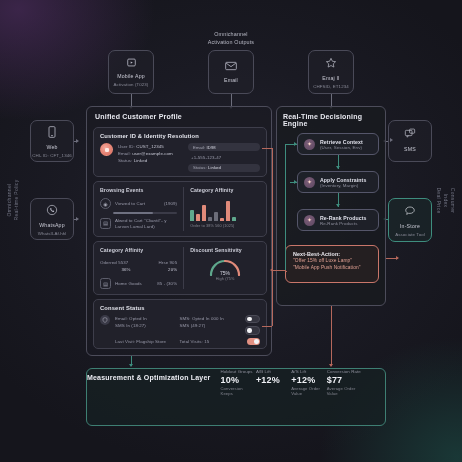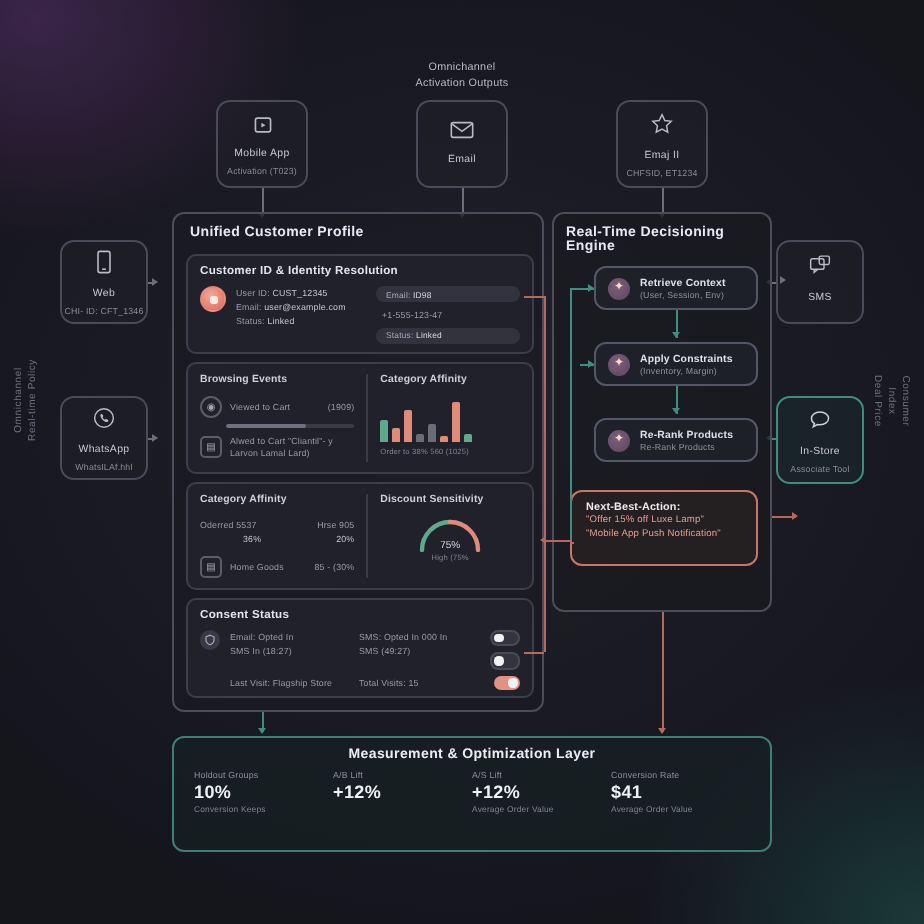--- a/index.html
+++ b/index.html
@@ -133,21 +133,21 @@
   .nba{
     border:1px solid #c9766a;border-radius:6px;background:rgba(40,32,34,.8);
     padding:5px 7px;
   }
   .nba .nt{color:#eceaf0;font-size:5.4px;font-weight:bold;letter-spacing:.1px;}
   .nba .nl{color:#e0a093;font-size:4.8px;letter-spacing:.1px;line-height:1.55;}
 
   
   .metrics{
     border:1px solid #3e7f73;border-radius:6px;background:rgba(22,32,34,.78);
-    display:flex;flex-direction:column;
+    display:flex;flex-direction:row;
   }
   .metrics .mt{
     color:#ecedf3;font-size:7px;font-weight:bold;text-align:center;
     padding:5px 0 4px 0;letter-spacing:.2px;
   }
   .mrow{display:flex;padding:0 10px 6px 10px;}
   .mcell{flex:1;}
   .mcell .ml{color:#8d8e9b;font-size:4.4px;letter-spacing:.1px;}
   .mcell .mv{color:#f0f1f6;font-size:9px;font-weight:bold;letter-spacing:.2px;margin:1px 0 1px 0;}
   .mcell .ms{color:#83848f;font-size:4.2px;letter-spacing:.1px;}
@@ -487,21 +487,21 @@
         <div class="mv">+12%</div>
         <div class="ms"></div>
       </div>
       <div class="mcell">
         <div class="ml">A/S Lift</div>
         <div class="mv">+12%</div>
         <div class="ms">Average Order Value</div>
       </div>
       <div class="mcell">
         <div class="ml">Conversion Rate</div>
-        <div class="mv">$41</div>
+        <div class="mv">$77</div>
         <div class="ms">Average Order Value</div>
       </div>
     </div>
   </div>
 
   <div class="abs ln red" style="left:330.5px;top:306px;width:1px;height:60px;"></div>
   <div class="abs arrow ar-down red" style="left:328.5px;top:364px;"></div>
   <div class="abs ln teal" style="left:130.5px;top:356px;width:1px;height:10px;"></div>
   <div class="abs arrow ar-down teal" style="left:128.5px;top:364px;"></div>
 

